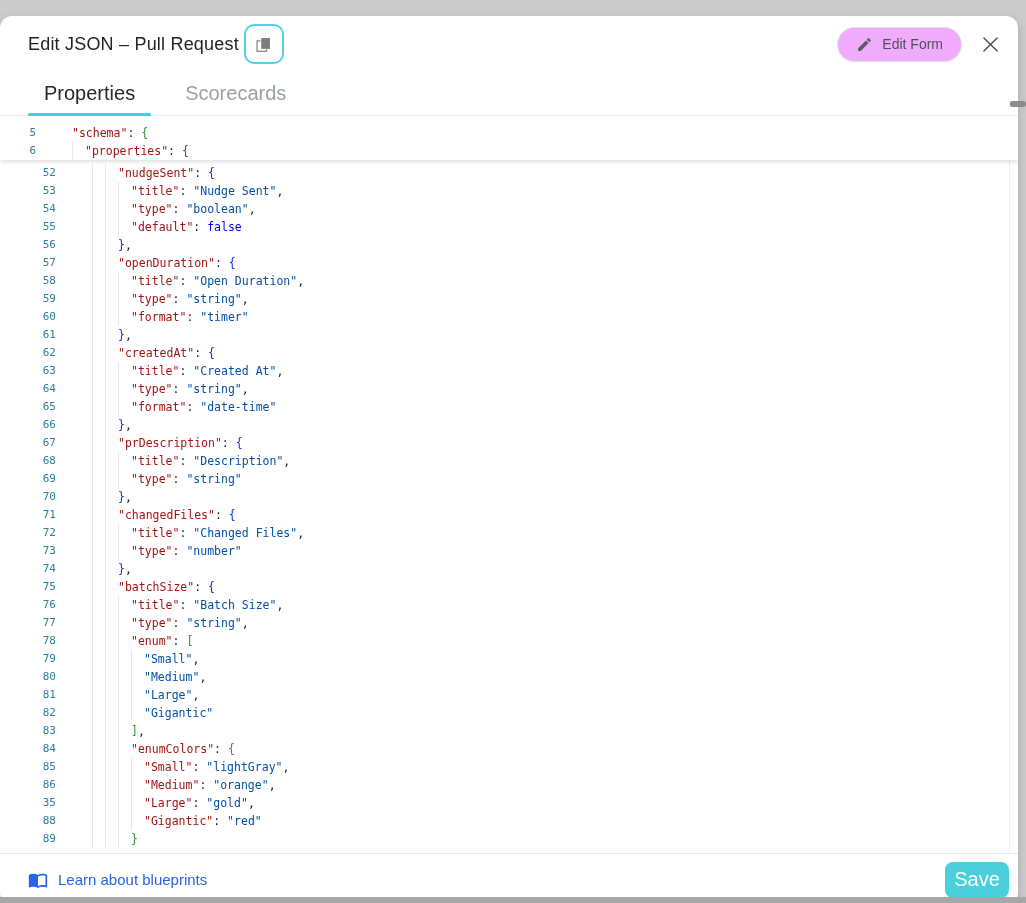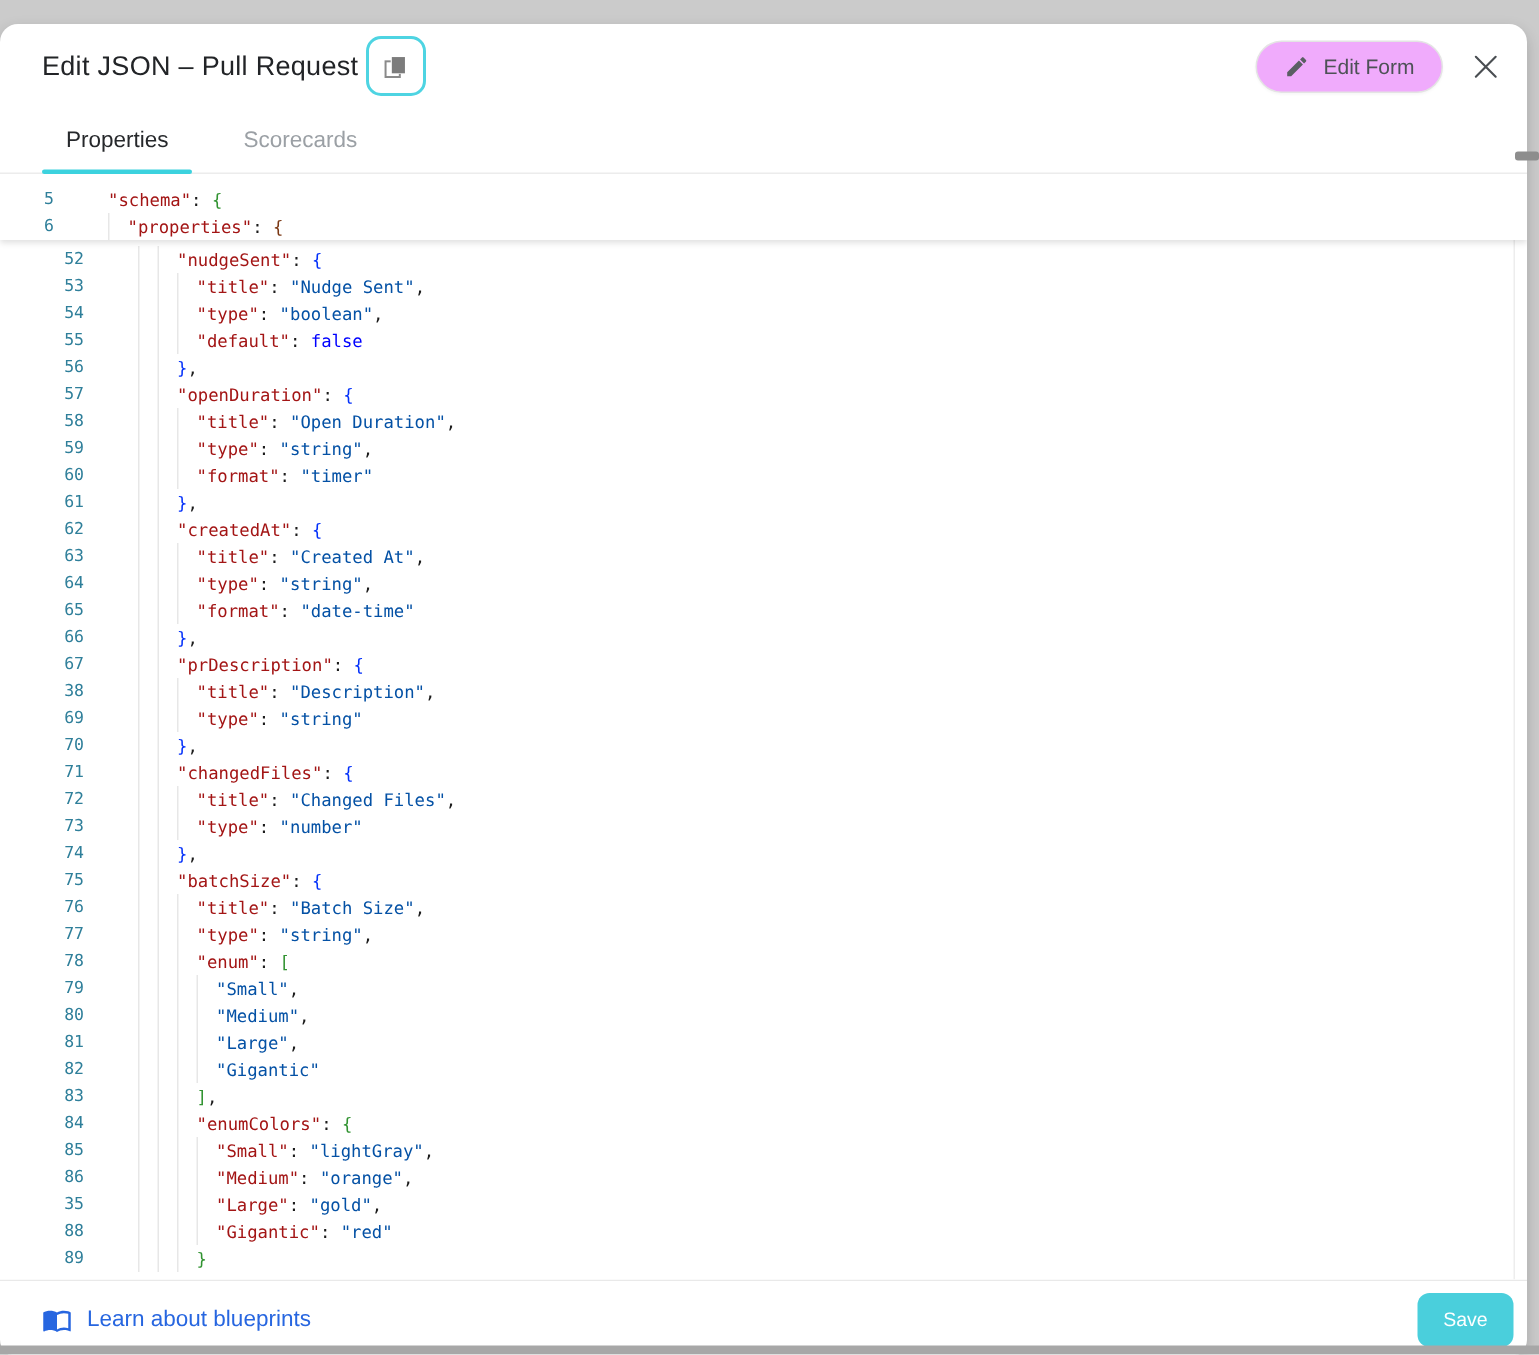--- a/index.html
+++ b/index.html
@@ -30,21 +30,21 @@
     margin-left:auto; height:35px; padding:0 18px;
     display:flex; align-items:center; gap:9px;
     background:#f0abfc; border:1px solid #e4e4e4; border-radius:18px;
     font-size:14px; color:#4d5156; cursor:pointer;
     box-shadow:0 1px 2px rgba(0,0,0,0.04);
   }
   .close-btn { margin-left:14px; width:28px; height:28px; display:flex; align-items:center; justify-content:center; background:none; border:none; cursor:pointer; }
 
   
   .tab-bar { height:44px; display:flex; gap:18px; padding-left:28px; border-bottom:1px solid #ececec; }
-  .tab { position:relative; padding:0 16px; display:flex; align-items:center; font-size:15px; color:#9ba0a5; cursor:pointer; }
+  .tab { position:relative; padding:0 16px; display:flex; align-items:center; font-size:20px; color:#9ba0a5; cursor:pointer; }
   .tab.active { color:#26282b; font-weight:500; }
   .tab.active::after { content:""; position:absolute; left:0; right:0; bottom:-1px; height:3px; background:#3cd2de; border-radius:2px; }
 
   
   .editor { position:relative; height:737px; background:#fff; overflow:hidden;
             font-family:"DejaVu Sans Mono","Liberation Mono",monospace; font-size:11.5px; }
   .sticky { position:relative; z-index:2; background:#fff; padding-top:8px;
             box-shadow:0 2px 4px rgba(0,0,0,0.12); }
   .code-body { position:relative; z-index:1; margin-top:4px;padding-left:20px; }
   .crow { display:flex; height:18px; line-height:18px; }
@@ -61,21 +61,21 @@
   .tk-br { color:#7b3814; }
   .track-line { position:absolute; left:1009px; top:0; bottom:0; width:1px; background:#ededed; }
 
   .page-scroll-thumb { position:absolute; left:1010px; top:101px; width:16px; height:6px;
                        background:#8d8d8d; border-radius:2px; z-index:20; }
 
   
   .modal-footer { height:52px; border-top:1px solid #e9e9e9; display:flex; align-items:center; padding:0 9px 0 28px; }
   .learn-link { display:flex; align-items:center; gap:10px; font-size:15px; color:#2766e0; cursor:pointer; text-decoration:none; }
   .save-btn { margin-left:auto; width:64px; height:36px; background:#4acfdc; color:#fff;
-              border:none; border-radius:8px; font-size:13px; font-family:"Liberation Sans",sans-serif; cursor:pointer; }
+              border:none; border-radius:8px; font-size:20px; font-family:"Liberation Sans",sans-serif; cursor:pointer; }
 </style>
 </head>
 <body>
 
 <div class="modal">
 
   <div class="modal-header">
     <span class="modal-title">Edit JSON – Pull Request</span>
     <button class="copy-btn">
       <span style="display:flex;">
@@ -182,21 +182,21 @@
         </div>
         <div class="crow">
           <span class="ln">66</span>
           <span class="ctext"><span class="ind"></span><span class="ind gl"></span><span class="ind gl"></span><span class="tk-bl">}</span><span class="tk-p">,</span></span>
         </div>
         <div class="crow">
           <span class="ln">67</span>
           <span class="ctext"><span class="ind"></span><span class="ind gl"></span><span class="ind gl"></span><span class="tk-k">"prDescription"</span><span class="tk-p">: </span><span class="tk-bl">{</span></span>
         </div>
         <div class="crow">
-          <span class="ln">38</span>
+          <span class="ln">68</span>
           <span class="ctext"><span class="ind"></span><span class="ind gl"></span><span class="ind gl"></span><span class="ind gl"></span><span class="tk-k">"title"</span><span class="tk-p">: </span><span class="tk-s">"Description"</span><span class="tk-p">,</span></span>
         </div>
         <div class="crow">
           <span class="ln">69</span>
           <span class="ctext"><span class="ind"></span><span class="ind gl"></span><span class="ind gl"></span><span class="ind gl"></span><span class="tk-k">"type"</span><span class="tk-p">: </span><span class="tk-s">"string"</span></span>
         </div>
         <div class="crow">
           <span class="ln">70</span>
           <span class="ctext"><span class="ind"></span><span class="ind gl"></span><span class="ind gl"></span><span class="tk-bl">}</span><span class="tk-p">,</span></span>
         </div>

